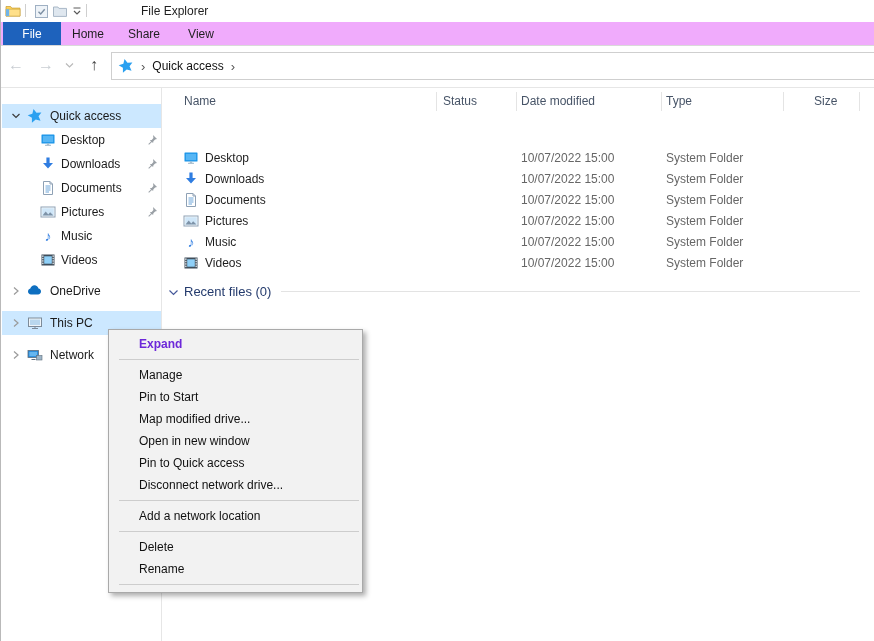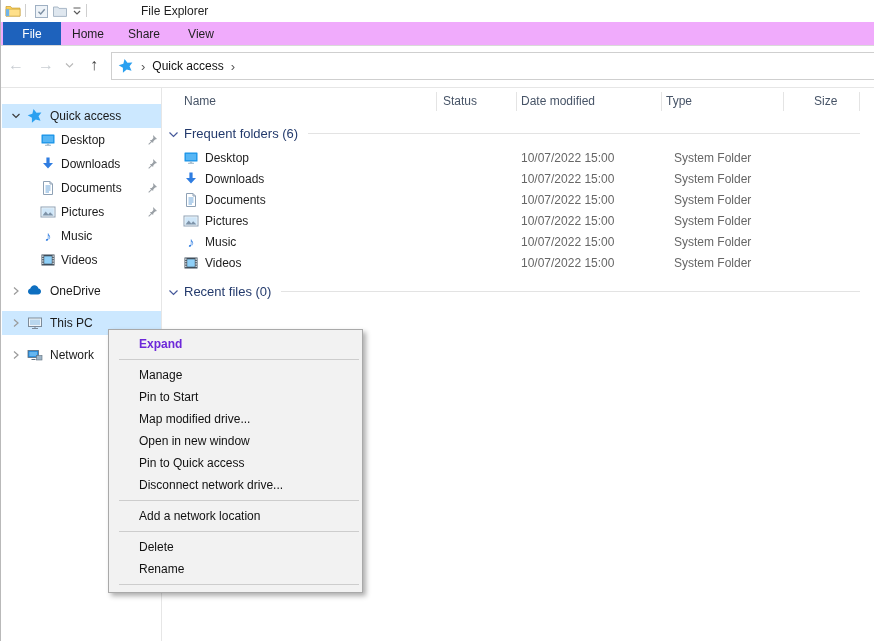--- a/index.html
+++ b/index.html
@@ -44,21 +44,21 @@
   .colhead-row { position:absolute; top:2px; left:0; right:0; height:22px; }
   .colhead { position:absolute; top:4px; color:#475467; }
   .col-sep { position:absolute; top:2px; width:1px; height:19px; background:#e4e4e4; }
   .group-header { position:absolute; left:0; right:0; height:20px; display:flex; align-items:center; color:#233a6c; font-size:13px; }
   .gh-chevron { width:13px; height:13px; margin:2px 4px 0 5px; }
   .gh-rule { flex:1; height:1px; background:#e3e3e3; margin-left:10px; margin-right:14px; }
   .file-row { position:absolute; left:0; right:0; height:21px; }
   .fr-icon { position:absolute; left:21px; top:2px; width:16px; height:16px; }
   .fr-name { position:absolute; left:43px; top:3px; color:#1e1e1e; }
   .fr-date { position:absolute; left:359px; top:3px; color:#666; }
-  .fr-type { position:absolute; left:504px; top:3px; color:#666;margin-left:8px; }
+  .fr-type { position:absolute; left:504px; top:3px; color:#666; }
   
   .context-menu { position:absolute; left:107px; top:329px; width:255px; background:#f2f2f2; border:1px solid #a9a9a9; box-shadow:3px 3px 5px rgba(0,0,0,.32); padding:3px 0; z-index:10; }
   .menu-item { height:22px; line-height:22px; padding-left:30px; color:#111; }
   .menu-item.default { font-weight:bold; color:#6d28d9; }
   .menu-sep { height:1px; background:#cdcdcd; margin:4px 3px 4px 10px; }
   svg { display:block; }
 </style>
 </head>
 <body>
 
@@ -253,27 +253,20 @@
         <span class="colhead" style="left:281px;">Status</span>
         <div class="col-sep" style="left:354px;"></div>
         <span class="colhead" style="left:359px;">Date modified</span>
         <div class="col-sep" style="left:499px;"></div>
         <span class="colhead" style="left:504px;">Type</span>
         <div class="col-sep" style="left:621px;"></div>
         <span class="colhead" style="left:626px;margin-left:26px;">Size</span>
         <div class="col-sep" style="left:697px;"></div>
       </div>
 
-      <div class="group-header" style="top:35px;">
-        <svg class="gh-chevron" viewBox="0 0 13 13">
-          <path d="M2.5 4.5L6.5 8.5L10.5 4.5" stroke="#46599a" stroke-width="1.2" fill="none"></path>
-        </svg>
-        <span>Frequent folders (6)</span>
-        <div class="gh-rule"></div>
-      </div>
 
       <div class="file-row" style="top:60px;">
         <svg class="fr-icon" viewBox="0 0 16 16">
           <rect x="1.5" y="2.5" width="13" height="9" rx="0.6" fill="#1994e8"></rect>
           <rect x="2.8" y="3.8" width="10.4" height="6.4" fill="#56b6f5"></rect>
           <rect x="6.8" y="11.5" width="2.4" height="1.3" fill="#9cb6c9"></rect>
           <rect x="5" y="12.8" width="6" height="1" fill="#9cb6c9"></rect>
         </svg>
         <span class="fr-name">Desktop</span>
         <span class="fr-date">10/07/2022 15:00</span>

